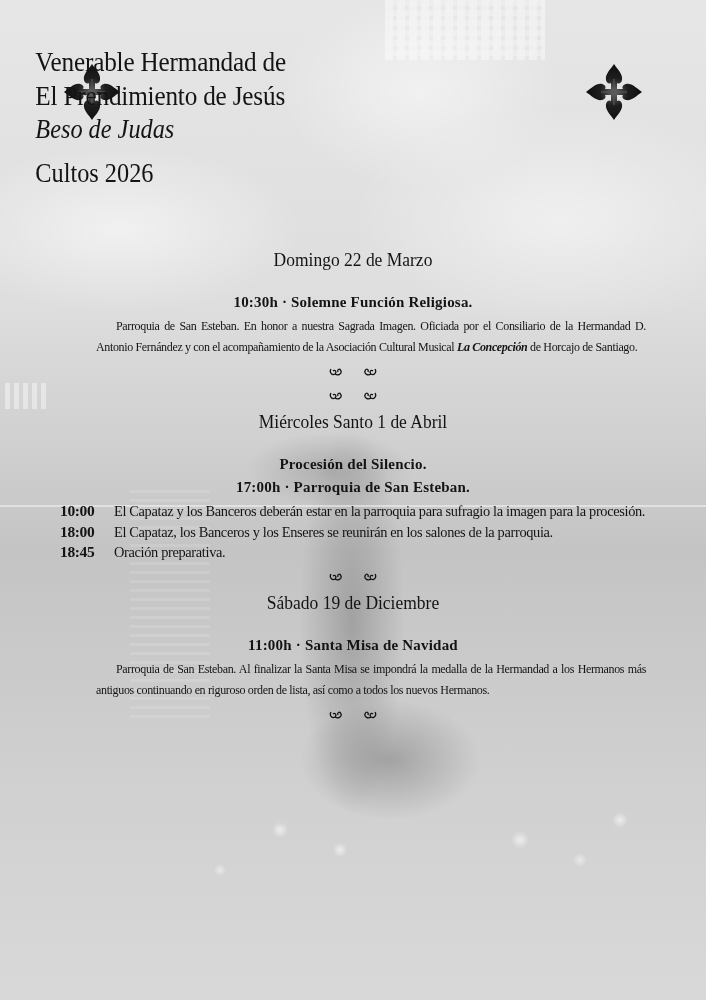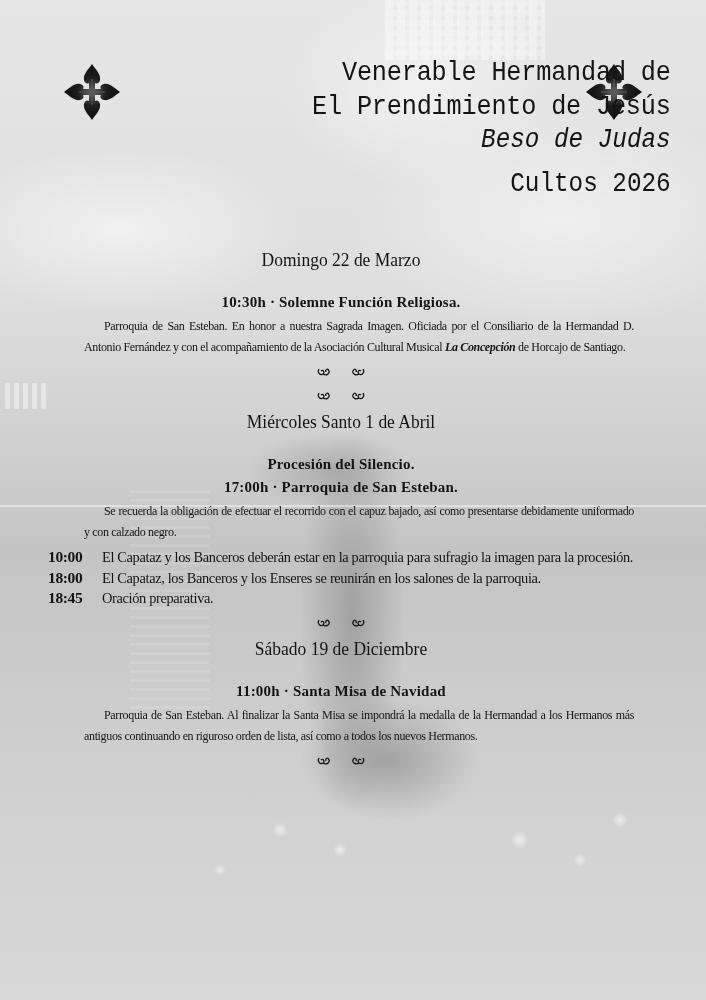--- a/index.html
+++ b/index.html
@@ -51,40 +51,40 @@
         radial-gradient(circle 8px at 220px 30px, rgba(255,255,255,0.6), rgba(255,255,255,0) 100%),
         radial-gradient(circle 7px at 280px 50px, rgba(255,255,255,0.6), rgba(255,255,255,0) 100%),
         radial-gradient(circle 9px at 460px 40px, rgba(255,255,255,0.6), rgba(255,255,255,0) 100%),
         radial-gradient(circle 7px at 520px 60px, rgba(255,255,255,0.5), rgba(255,255,255,0) 100%),
         radial-gradient(circle 6px at 160px 70px, rgba(255,255,255,0.5), rgba(255,255,255,0) 100%),
         radial-gradient(circle 8px at 560px 20px, rgba(255,255,255,0.6), rgba(255,255,255,0) 100%);
     }
 
     
     .page { position: absolute; inset: 0; z-index: 1; }
-    .title-block { position: absolute; top: 56px; left: 0; right: 0; text-align: right; font-family: Liberation Mono, monospace; }
+    .title-block { position: absolute; top: 45px; left: 0; right: 0; text-align: left; }
     .title-line {
       font-size: 28px; line-height: 34px; letter-spacing: -0.2px; font-weight: 400;
       transform: scaleX(0.9); transform-origin: center;
     }
     .subtitle {
       font-style: italic; font-size: 27px; line-height: 32px; margin-top: 0px;
       transform: scaleX(0.9);
     }
     .cultos {
       font-size: 27px; line-height: 34px; margin-top: 11px;
       transform: scaleX(0.9);
     }
     .cross {
       position: absolute; top: 62px; width: 60px; height: 60px;
     }
     .cross.left { left: 62px; }
     .cross.right { left: 584px; }
 
-    .content { position: absolute; top: 248px; left: 48px; width: 586px; }
+    .content { position: absolute; top: 248px; left: 60px; width: 586px; }
     .day {
       text-align: center; font-size: 19px; line-height: 24px; font-weight: 400;
       transform: scaleX(0.92);
     }
     .event {
       text-align: center; font-size: 15px; line-height: 20px; font-weight: 700;
       margin-top: 20px; letter-spacing: 0.2px;
     }
     .para {
       font-size: 12px; line-height: 21px; text-align: justify;
@@ -177,21 +177,20 @@
           </svg></span>
       <span><svg width="14" height="10" viewBox="0 0 14 10">
             <path d="M12 2 C14 5 11 9 8 7 C6 5 8 2 10 4 M8 7 C5 9 1 7 2 4 C3 1 6 2 5 5" fill="none" stroke="#111" stroke-width="1.3"></path>
           </svg></span>
     </div>
 
     <div>
       <div class="day">Miércoles Santo 1 de Abril</div>
       <div class="event">Procesión del Silencio.</div>
       <div class="event" style="margin-top:3px;">17:00h · Parroquia de San Esteban.</div>
-      <div class="para">Se recuerda la obligación de efectuar el recorrido con el capuz bajado, así como presentarse debidamente uniformado y con calzado negro.</div>
       <div class="schedule">
         <div class="srow">
           <div class="t">10:00</div>
           <div class="d">El Capataz y los Banceros deberán estar en la parroquia para sufragio la imagen para la procesión.</div>
         </div>
         <div class="srow">
           <div class="t">18:00</div>
           <div class="d">El Capataz, los Banceros y los Enseres se reunirán en los salones de la parroquia.</div>
         </div>
         <div class="srow">

